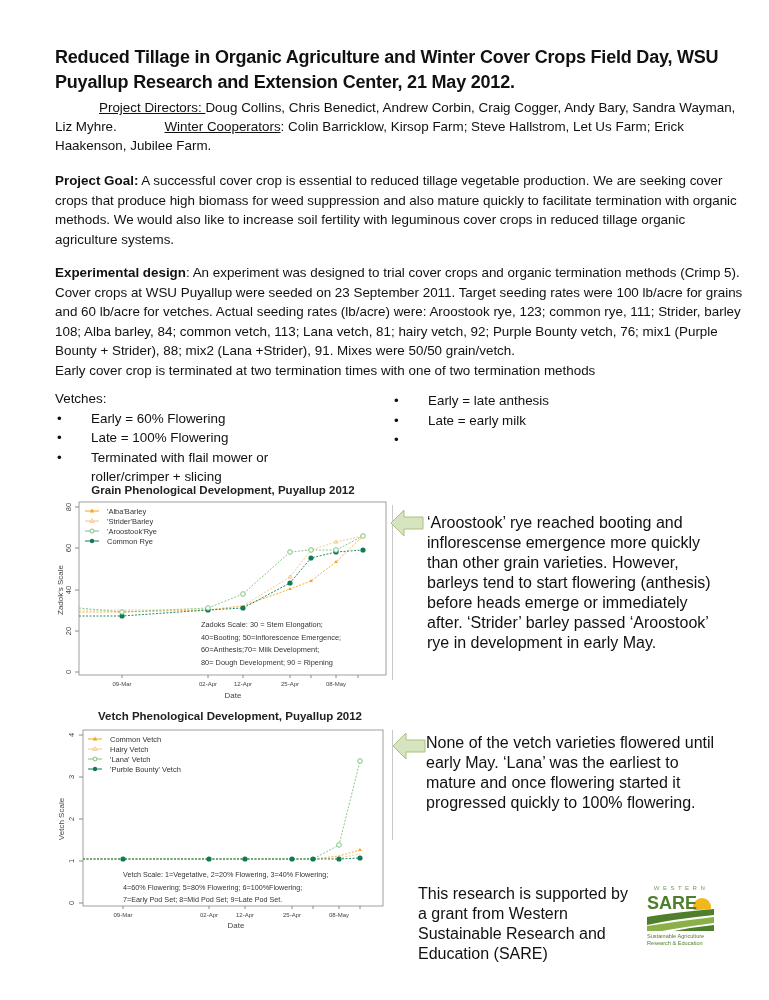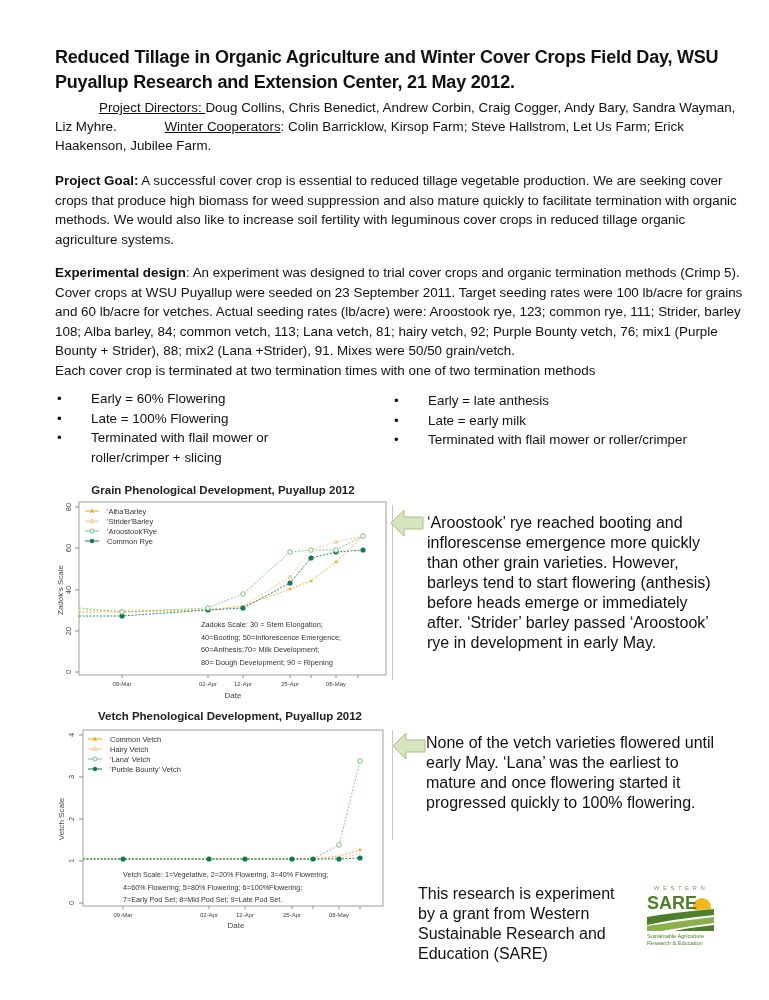--- a/index.html
+++ b/index.html
@@ -37,36 +37,37 @@
 <div class="abs directors">
   <span class="u">Project Directors: </span><span>Doug Collins, Chris Benedict, Andrew Corbin, Craig Cogger, Andy Bary, Sandra Wayman, Liz Myhre.   </span><span class="u">Winter Cooperators</span><span>:  Colin Barricklow, Kirsop Farm; Steve Hallstrom, Let Us Farm; Erick Haakenson, Jubilee Farm.</span>
 </div>
 
 <div class="abs para goal">
   <span class="bold">Project Goal:</span><span>  A successful cover crop is essential to reduced tillage vegetable production.  We are seeking cover crops that produce high biomass for weed suppression and also mature quickly to facilitate termination with organic methods.  We would also like to increase soil fertility with leguminous cover crops in reduced tillage organic agriculture systems.</span>
 </div>
 
 <div class="abs para design">
   <span class="bold">Experimental design</span><span>:  An experiment was designed to  trial cover crops and organic termination methods (Crimp 5). Cover crops  at WSU Puyallup  were seeded on 23 September 2011. Target seeding rates were 100 lb/acre for grains and 60 lb/acre for vetches.  Actual seeding rates  (lb/acre) were:  Aroostook rye, 123; common rye, 111;  Strider, barley 108; Alba barley, 84;  common vetch, 113; Lana vetch, 81;  hairy vetch, 92; Purple Bounty vetch, 76;  mix1 (Purple Bounty + Strider), 88; mix2 (Lana +Strider), 91.  Mixes were 50/50 grain/vetch.</span>
-  <div>Each cover crop is terminated at two  termination times with one of two termination methods</div>
+  <div>Early cover crop is terminated at two  termination times with one of two termination methods</div>
 </div>
 
 <div class="abs vetches">
+  <div class="list-h">Vetches:</div>
   <ul class="bul">
     <li><span class="dot">•</span><span>Early = 60% Flowering</span></li>
     <li><span class="dot">•</span><span>Late = 100% Flowering</span></li>
     <li style="width:240px"><span class="dot">•</span><span>Terminated with flail mower or roller/crimper + slicing</span></li>
   </ul>
 </div>
 
 <div class="abs grains">
   <ul class="bul">
     <li><span class="dot">•</span><span>Early = late anthesis</span></li>
     <li><span class="dot">•</span><span>Late = early milk</span></li>
-    <li><span class="dot">•</span><span>Terminated with flail mower or roller/crimper</span></li>
+    <li><span class="dot">•</span></li>
   </ul>
 </div>
 
 <svg class="abs" style="left:55px; top:480px;" width="340" height="225" viewBox="0 0 340 225">
   <text x="168" y="14" font-size="11.5" font-weight="bold" text-anchor="middle" fill="#222">Grain Phenological Development, Puyallup 2012</text>
   <rect x="24" y="22" width="307" height="173" fill="none" stroke="#888" stroke-width="0.8"></rect>
 
   <g font-size="7.5" fill="#444">
     <line x1="20" y1="192" x2="24" y2="192" stroke="#888"></line>
       <text transform="translate(16,192) rotate(-90)" text-anchor="middle">0</text>
@@ -219,21 +220,21 @@
     <text x="83" y="197">7=Early Pod Set; 8=Mid Pod Set; 9=Late Pod Set.</text>
   </g>
 </svg>
 
 <div class="abs vline" style="left:392px; top:730px; height:110px;"></div>
 <svg class="abs arrow" style="left:392px; top:731px;" viewBox="0 0 34 30">
   <path d="M1,15 L14,2 L14,9 L33,9 L33,21 L14,21 L14,28 Z" fill="#d6e4bf" stroke="#a9c07f" stroke-width="1"></path>
 </svg>
 <div class="abs caption cap2">None of the vetch varieties flowered until early May.  ‘Lana’ was the earliest to mature and once flowering started it progressed quickly to 100% flowering.</div>
 
-<div class="abs caption cap3">This research is experiment by a grant from Western Sustainable Research and Education (SARE)</div>
+<div class="abs caption cap3">This research is supported by a grant from Western Sustainable Research and Education (SARE)</div>
 
 <svg class="abs" style="left:644px; top:883px;" width="75" height="65" viewBox="0 0 75 65">
   <text x="37" y="7" font-size="6" letter-spacing="3.5" text-anchor="middle" fill="#7a9a5a">WESTERN</text>
   <circle cx="58" cy="24" r="9" fill="#f2b71d"></circle>
   <text x="3" y="26" font-size="18" font-weight="bold" fill="#4f7f2a">SARE</text>
   <path d="M3,30 L70,26 L70,48 L3,48 Z" fill="#ffffff"></path>
   <path d="M3,34 Q25,30 70,26 L70,32 Q30,36 3,42 Z" fill="#4f7f2a"></path>
   <path d="M3,43 Q35,38 70,34 L70,40 Q40,44 18,48 L3,48 Z" fill="#8bb04a"></path>
   <path d="M30,48 Q50,44 70,42 L70,48 Z" fill="#4f7f2a"></path>
   <text x="3" y="55" font-size="5.6" fill="#4f7f2a">Sustainable Agriculture</text>

